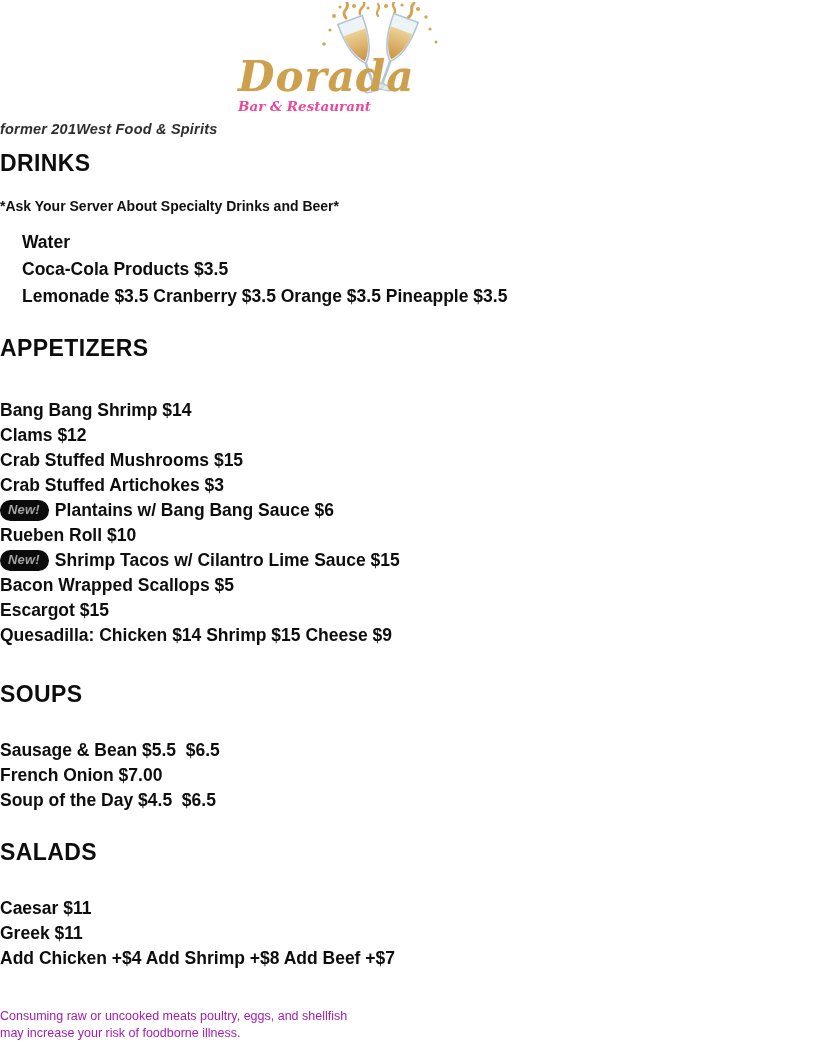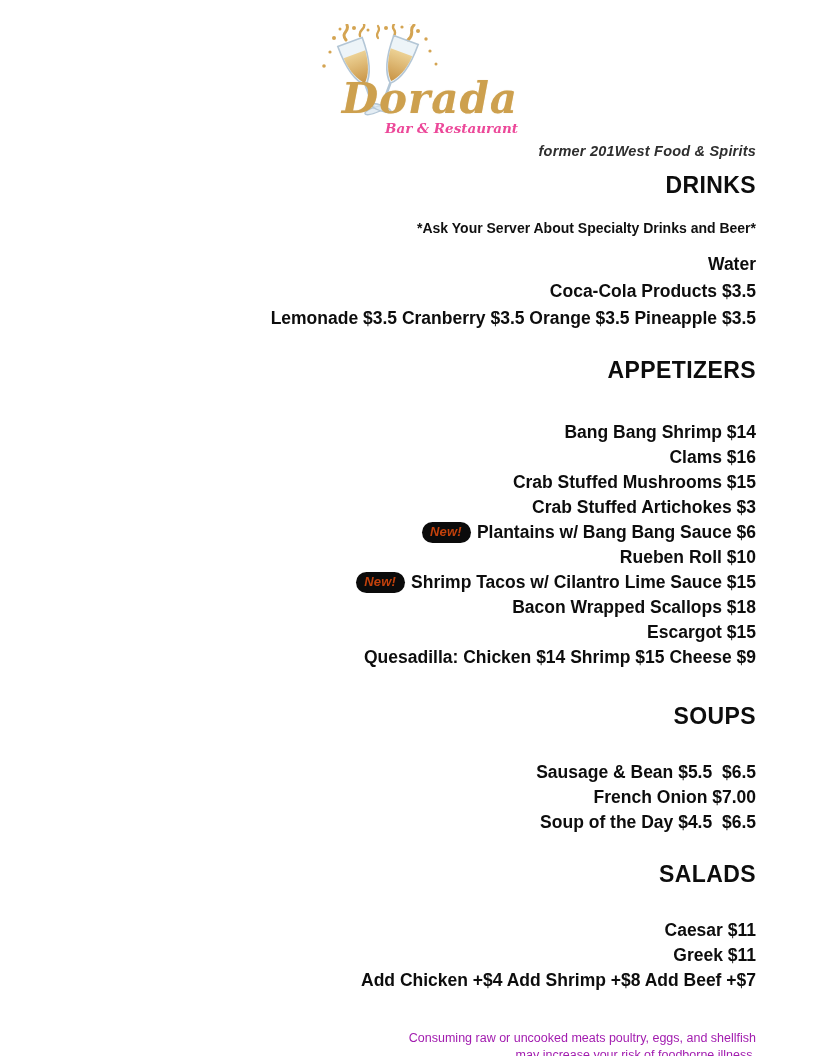--- a/index.html
+++ b/index.html
@@ -8,22 +8,22 @@
     width: 816px;
     height: 1056px;
     background: #ffffff;
     color: #101010;
     font-family: "Liberation Sans", sans-serif;
     overflow: hidden;
   }
   .page {
     width: 756px;
     height: 1056px;
-    padding-top: 24px;
-    text-align: right;
+    padding-top: 2px;
+    text-align: left;
   }
 
   
   .logo {
     position: relative;
     width: 280px;
     height: 112px;
     margin: 0 auto;
   }
   .logo-glasses {
@@ -96,21 +96,21 @@
   .section-appetizers        { margin-top: 24px; }
   .section-appetizers .section-items  { margin-top: 36px; }
   .section-soups             { margin-top: 32px; }
   .section-soups .section-items       { margin-top: 30px; }
   .section-salads            { margin-top: 25px; }
   .section-salads .section-items      { margin-top: 30px; }
 
   .badge-new {
     display: inline-block;
     background: #0b0b0b;
-    color: #c2410c;
+    color: #a3a3a3;
     font-style: italic;
     font-weight: 700;
     font-size: 13px;
     line-height: 16px;
     padding: 2px 9px 3px 8px;
     border-radius: 12px;
     margin-right: 6px;
     vertical-align: 2px;
     letter-spacing: 0.2px;
   }
@@ -190,27 +190,27 @@
         <div class="section-items">
           <div class="menu-item"><span>Water</span></div>
           <div class="menu-item"><span>Coca-Cola Products $3.5</span></div>
           <div class="menu-item"><span>Lemonade $3.5 Cranberry $3.5 Orange $3.5 Pineapple $3.5</span></div>
         </div>
       </section>
       <section class="menu-section section-appetizers">
         <h2 class="section-title">APPETIZERS</h2>
         <div class="section-items">
           <div class="menu-item"><span>Bang Bang Shrimp $14</span></div>
-          <div class="menu-item"><span>Clams $16</span></div>
+          <div class="menu-item"><span>Clams $12</span></div>
           <div class="menu-item"><span>Crab Stuffed Mushrooms $15</span></div>
           <div class="menu-item"><span>Crab Stuffed Artichokes $3</span></div>
           <div class="menu-item"><span class="badge-new">New!</span><span>Plantains w/ Bang Bang Sauce $6</span></div>
           <div class="menu-item"><span>Rueben Roll $10</span></div>
           <div class="menu-item"><span class="badge-new">New!</span><span>Shrimp Tacos w/ Cilantro Lime Sauce $15</span></div>
-          <div class="menu-item"><span>Bacon Wrapped Scallops $18</span></div>
+          <div class="menu-item"><span>Bacon Wrapped Scallops $5</span></div>
           <div class="menu-item"><span>Escargot $15</span></div>
           <div class="menu-item"><span>Quesadilla: Chicken $14 Shrimp $15 Cheese $9</span></div>
         </div>
       </section>
       <section class="menu-section section-soups">
         <h2 class="section-title">SOUPS</h2>
         <div class="section-items">
           <div class="menu-item"><span>Sausage &amp; Bean $5.5  $6.5</span></div>
           <div class="menu-item"><span>French Onion $7.00</span></div>
           <div class="menu-item"><span>Soup of the Day $4.5  $6.5</span></div>

